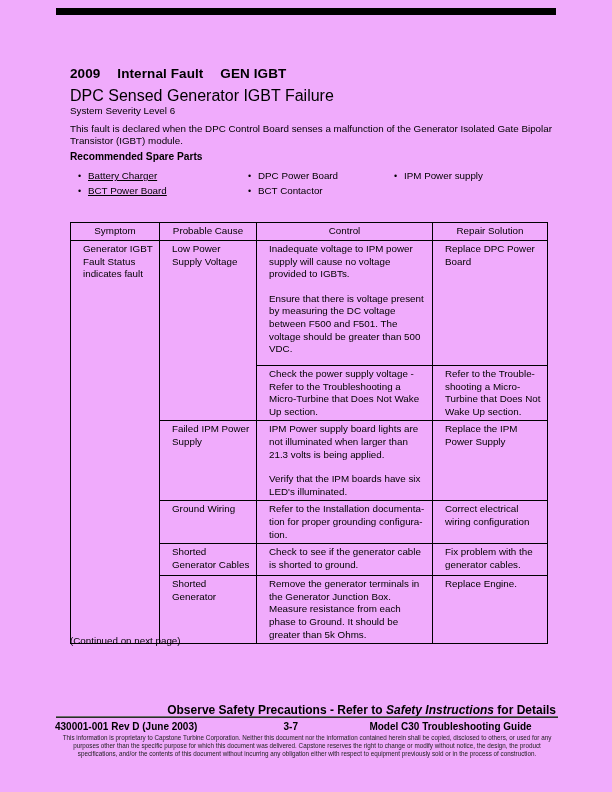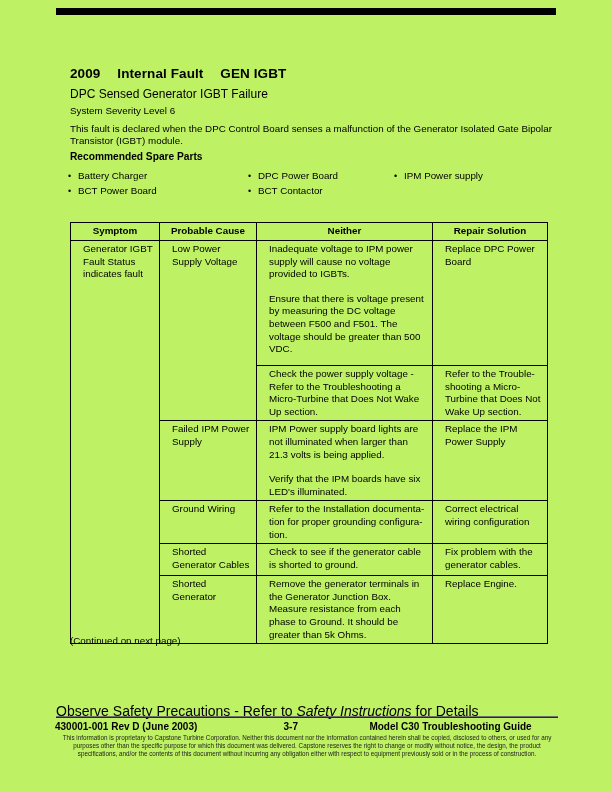--- a/index.html
+++ b/index.html
@@ -2,57 +2,57 @@
 <html><head>
 <meta charset="utf-8">
 <style>
   * { margin: 0; padding: 0; box-sizing: border-box; }
   html, body { background: #ffffff; }
   body { font-family: "Liberation Sans", sans-serif; color: #000; }
   .page {
     position: relative;
     width: 612px;
     height: 792px;
-    background: #bef264;
+    background: #f0abfc;
     overflow: hidden;
   }
   .top-rule {
     position: absolute;
     left: 56px; top: 8px;
     width: 500px; height: 7px;
     background: #000;
   }
   .title {
     position: absolute;
     left: 70px; top: 66px;
     font-size: 13.5px;
     font-weight: bold;
     letter-spacing: 0.1px;
     white-space: nowrap;
   }
   .title span { display: inline-block; }
   .title .seg { margin-right: 13px; }
-  .subtitle   { position: absolute; left: 70px; top: 87px;  font-size: 12px; }
+  .subtitle   { position: absolute; left: 70px; top: 87px;  font-size: 16px; }
   .severity   { position: absolute; left: 70px; top: 105px; font-size: 9.8px; }
   .description{
     position: absolute;
     left: 70px; top: 123px;
     width: 490px;
     font-size: 9.8px;
     line-height: 12px;
   }
   .spare-heading {
     position: absolute;
     left: 70px; top: 151px;
     font-size: 10.2px;
     font-weight: bold;
   }
   .bullets { position: absolute; top: 169px; left: 0; width: 612px; height: 32px; }
   .bullet-col { position: absolute; top: 0; }
-  .bullet-col.c1 { left: 68px; }
+  .bullet-col.c1 { left: 78px; text-decoration: underline; }
   .bullet-col.c2 { left: 248px; }
   .bullet-col.c3 { left: 394px; }
   .bullet-item {
     font-size: 9.8px;
     line-height: 13.5px;
     white-space: nowrap;
   }
   .bullet-item::before {
     content: "\2022";
     display: inline-block;
@@ -68,21 +68,21 @@
   }
   table.ts th, table.ts td {
     border: 1px solid #000;
     vertical-align: top;
     font-size: 9.8px;
     line-height: 12.6px;
     padding: 2px 4px 2px 12px;
     overflow: hidden;
   }
   table.ts th {
-    font-weight: bold;
+    font-weight: normal;
     text-align: center;
     vertical-align: middle;
     padding: 2px 6px;
     height: 18px;
   }
   table.ts td p + p { margin-top: 12px; }
   tr.r1 { height: 125px; }
   tr.r2 { height: 45px; }
   tr.r3 { height: 80px; }
   tr.r4 { height: 40px; }
@@ -90,23 +90,23 @@
   tr.r6 { height: 66px; }
   .continued {
     position: absolute;
     left: 70px; top: 635px;
     font-size: 9.8px;
   }
   .footer-safety {
     position: absolute;
     left: 56px; top: 703px;
     width: 500px;
-    text-align: left;
-    font-size: 14px;
-    font-weight: normal;
+    text-align: right;
+    font-size: 12px;
+    font-weight: bold;
   }
   .footer-safety .ital { font-style: italic; }
   .footer-rule {
     position: absolute;
     left: 56px; top: 716px;
     width: 502px; height: 2px;
     background: #6e6e6e;
     border-bottom: 1px solid #2a2a2a;
   }
   .footer-row {
@@ -167,21 +167,21 @@
     <colgroup>
       <col style="width:89px">
       <col style="width:97px">
       <col style="width:176px">
       <col style="width:115px">
     </colgroup>
     <thead>
       <tr>
         <th>Symptom</th>
         <th>Probable Cause</th>
-        <th>Neither</th>
+        <th>Control</th>
         <th>Repair Solution</th>
       </tr>
     </thead>
     <tbody>
       <tr class="r1">
         <td rowspan="6">Generator IGBT Fault Status indicates fault</td>
         <td rowspan="2">Low Power Supply Voltage</td>
         <td>
           <p>Inadequate voltage to IPM power supply will cause no voltage provided to IGBTs.</p>
           <p>Ensure that there is voltage present by measuring the DC voltage between F500 and F501. The voltage should be greater than 500 VDC.</p>

